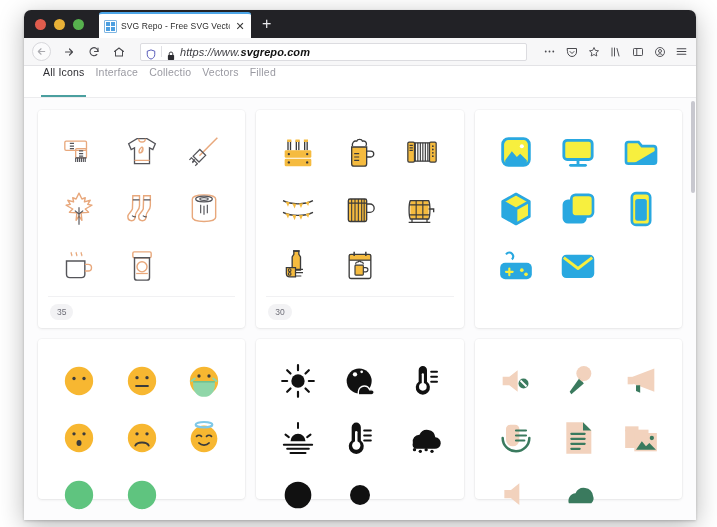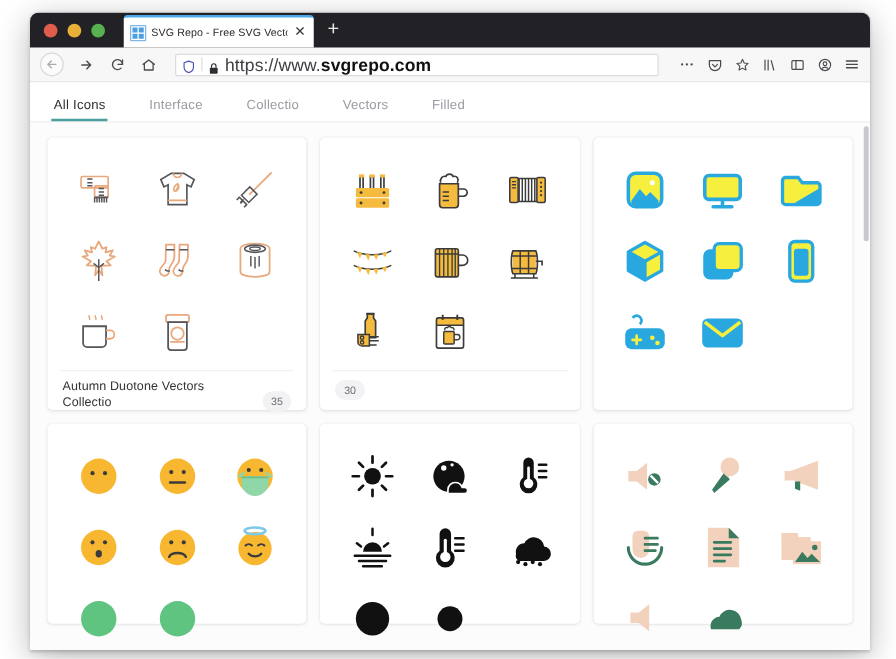--- a/index.html
+++ b/index.html
@@ -75,29 +75,29 @@
   }
   .urlbar {
     flex: 1 1 auto; height: 18px; background: #ffffff;
     border: 1px solid #dcdce0; border-radius: 2px;
     display: flex; align-items: center; padding: 0 5px; gap: 5px;
     margin: 0 4px;
   }
   .shield { width: 10px; height: 11px; flex:0 0 10px; }
   .sep { width:1px; height: 11px; background:#e0e0e4; }
   .lock { width: 8px; height: 10px; flex: 0 0 8px; }
-  .url { font-size: 14px; color: #3d3d42; letter-spacing:.1px; }
+  .url { font-size: 11px; color: #3d3d42; letter-spacing:.1px;font-style:italic; }
   .url b { color:#111; font-weight:700; }
   .tools { display:flex; align-items:center; gap: 9px; padding-left: 2px; }
   .tool { width: 13px; height: 13px; color:#4a4a4f; display:flex; align-items:center; justify-content:center; }
 
   
   .page { background: #ffffff; height: 454px; position: relative; overflow: hidden; }
   .navtabs {
-    height: 32px; display: flex; align-items: flex-end; gap: 35px;
+    height: 32px; display: flex; gap: 11px;
     padding: 0 19px; border-bottom: 1px solid #ececee; background: #fff;
   }
   .navtab {
     font-size: 10.5px; color: #9a9aa2; padding-bottom: 7px;
     position: relative; white-space: nowrap; letter-spacing: .2px;
   }
   .navtab.active { color: #2e2e33; }
   .navtab.active::after {
     content:""; position:absolute; left:-2px; right:-2px; bottom:0;
     height: 2px; background:#4a9f9f;
@@ -314,21 +314,20 @@
                 <path d="M15 12c1.5-1.5-1.5-3 0-4.5M21 12c1.5-1.5-1.5-3 0-4.5M27 12c1.5-1.5-1.5-3 0-4.5" stroke="#e8a87c" stroke-width="1.5"></path>
               </svg>
               <svg class="ico" viewBox="0 0 48 48" fill="none" stroke="#55555a" stroke-width="1.7">
                 <rect x="13" y="7" width="22" height="7" rx="1.6" stroke="#e8a87c"></rect>
                 <path d="M15 14h18v24a3 3 0 01-3 3H18a3 3 0 01-3-3z"></path>
                 <circle cx="24" cy="25" r="6" stroke="#e8a87c"></circle>
                 <path d="M17 33h14" stroke="#e8a87c" stroke-width="1.5"></path>
               </svg>
             </div>
             <div class="cardfoot">
-              <span class="cardtitle">Autumn Duotone Vectors Collectio</span>
               <span class="badge">35</span>
             </div>
           </div>
 
           <div class="card tall">
             <div class="iconwrap">
               <svg class="ico" viewBox="0 0 48 48" fill="none">
                 <path d="M12 22V11h3v11M22 22V11h3v11M32 22V11h3v11" stroke="#3b3b3b" stroke-width="1.6" fill="none"></path>
                 <rect x="11" y="9" width="5" height="3" fill="#f5bb3f"></rect>
                   <rect x="21" y="9" width="5" height="3" fill="#f5bb3f"></rect>

